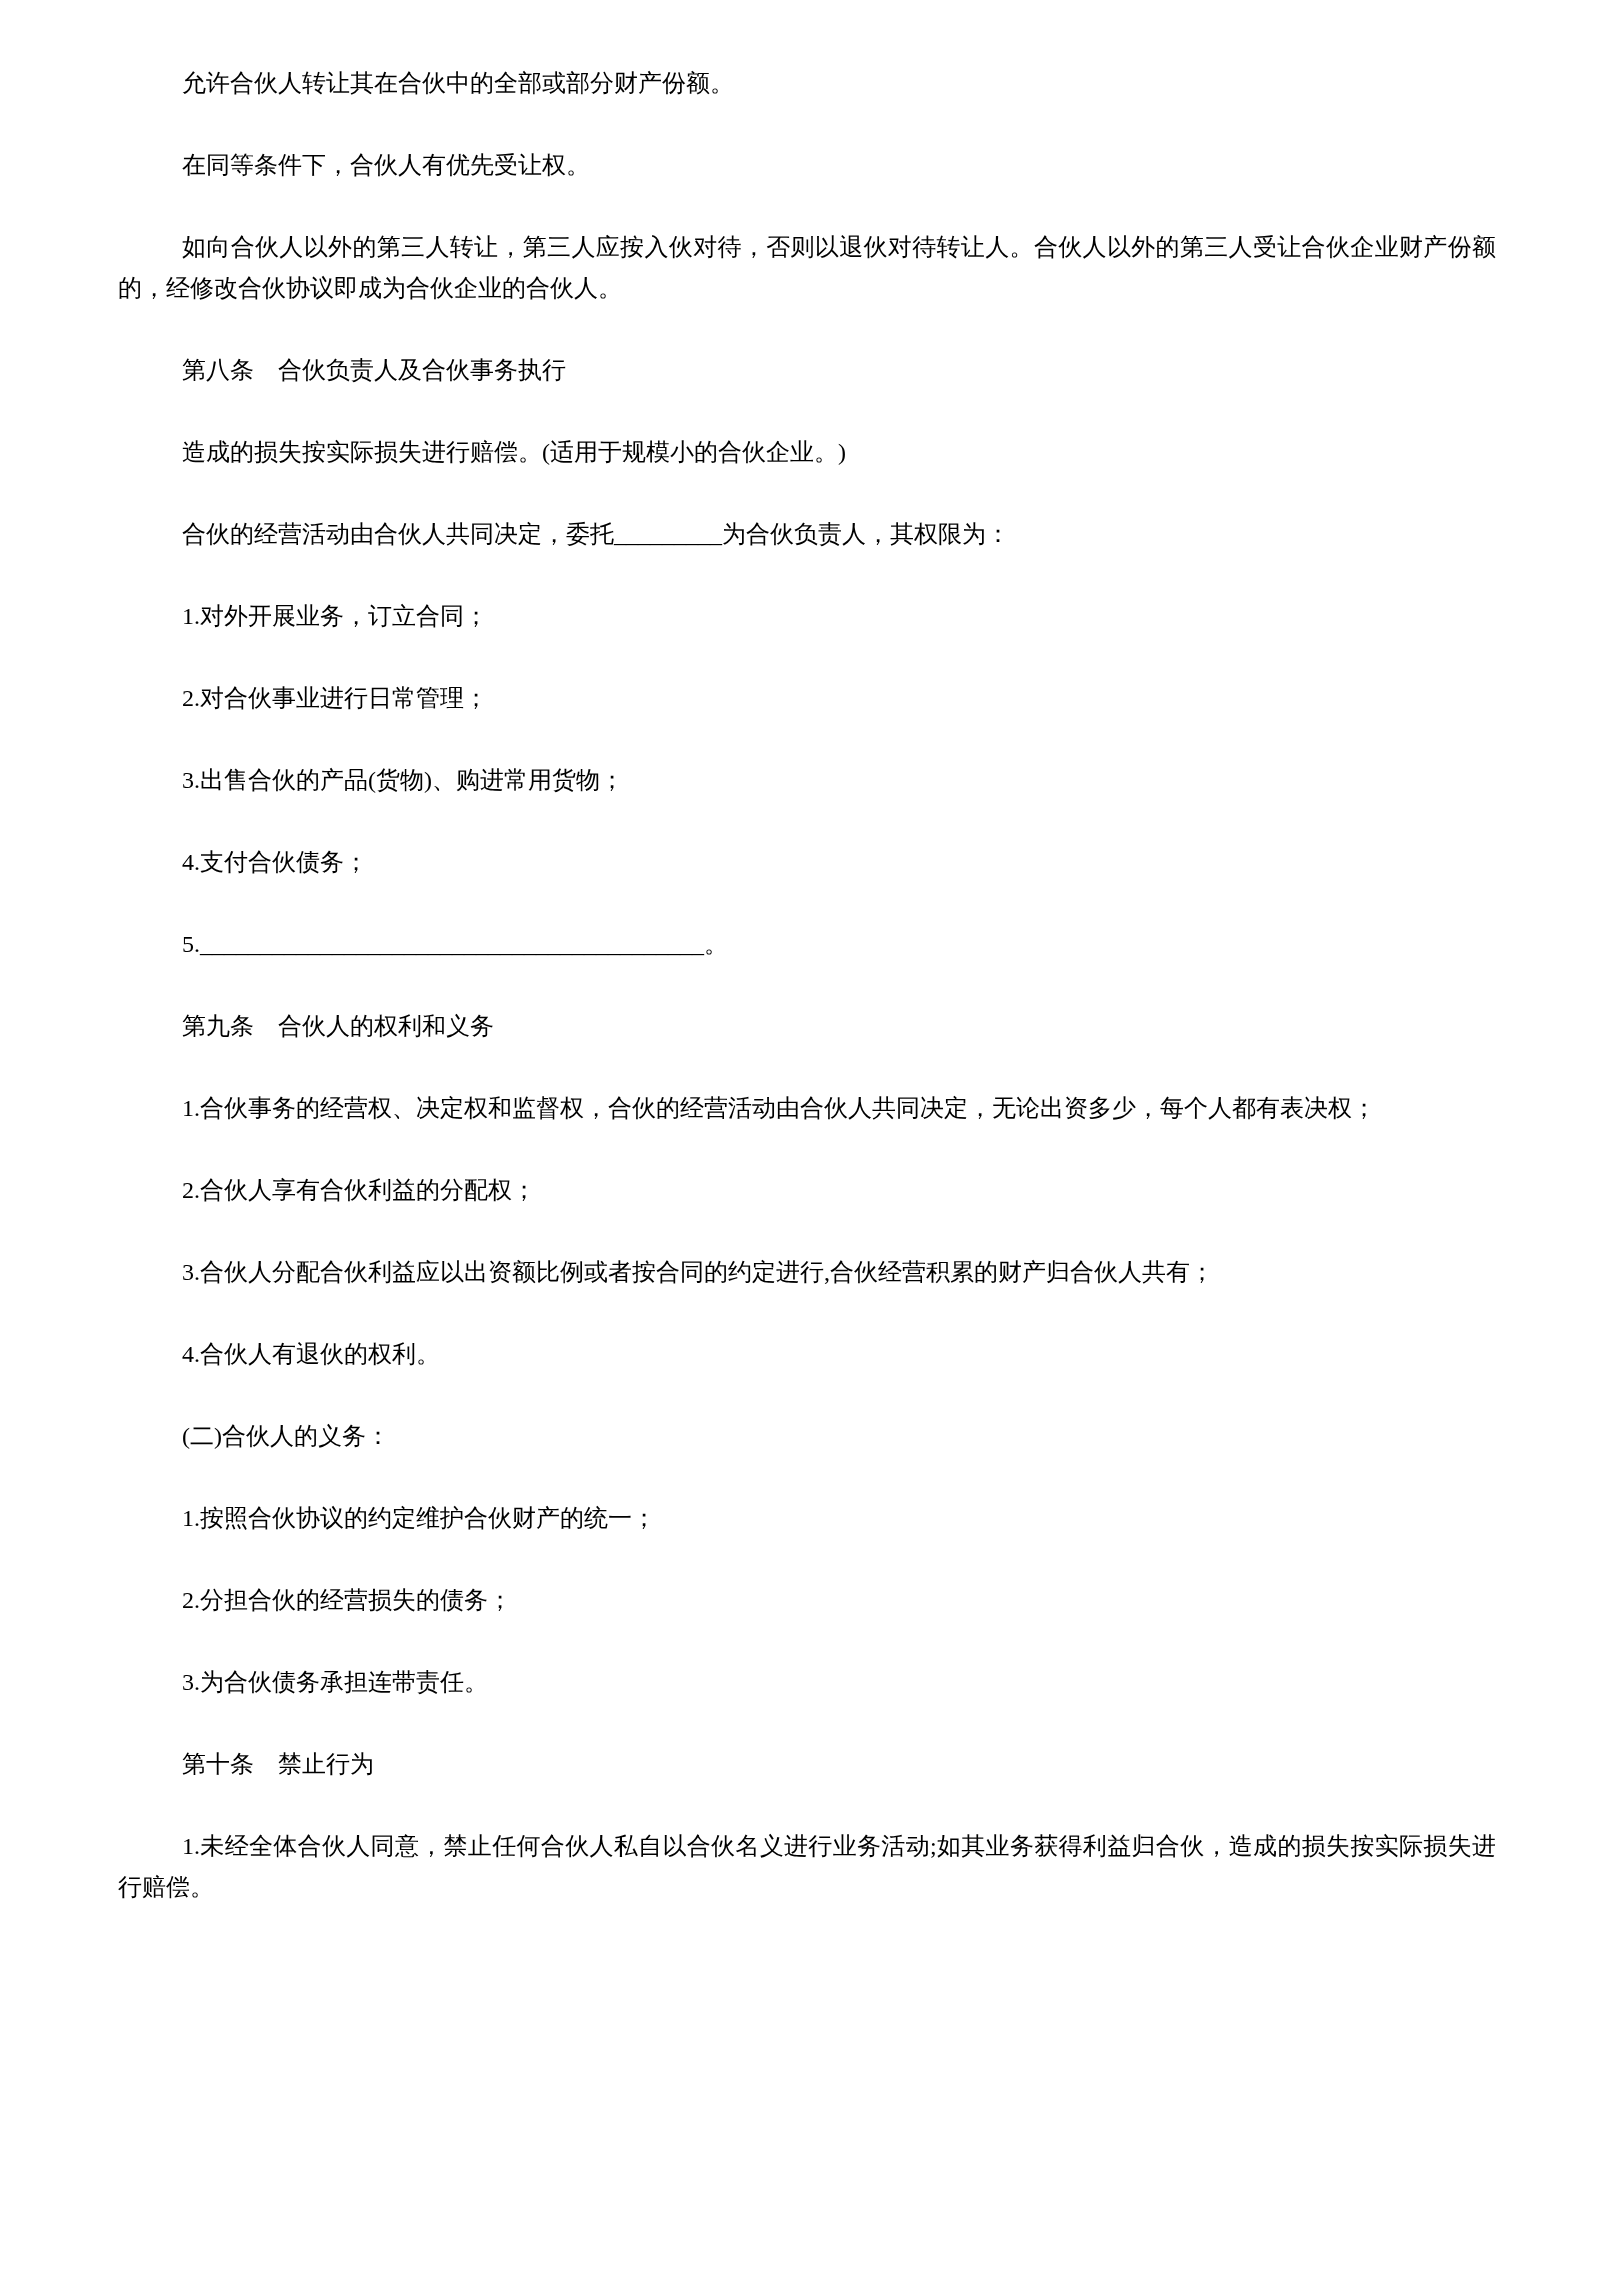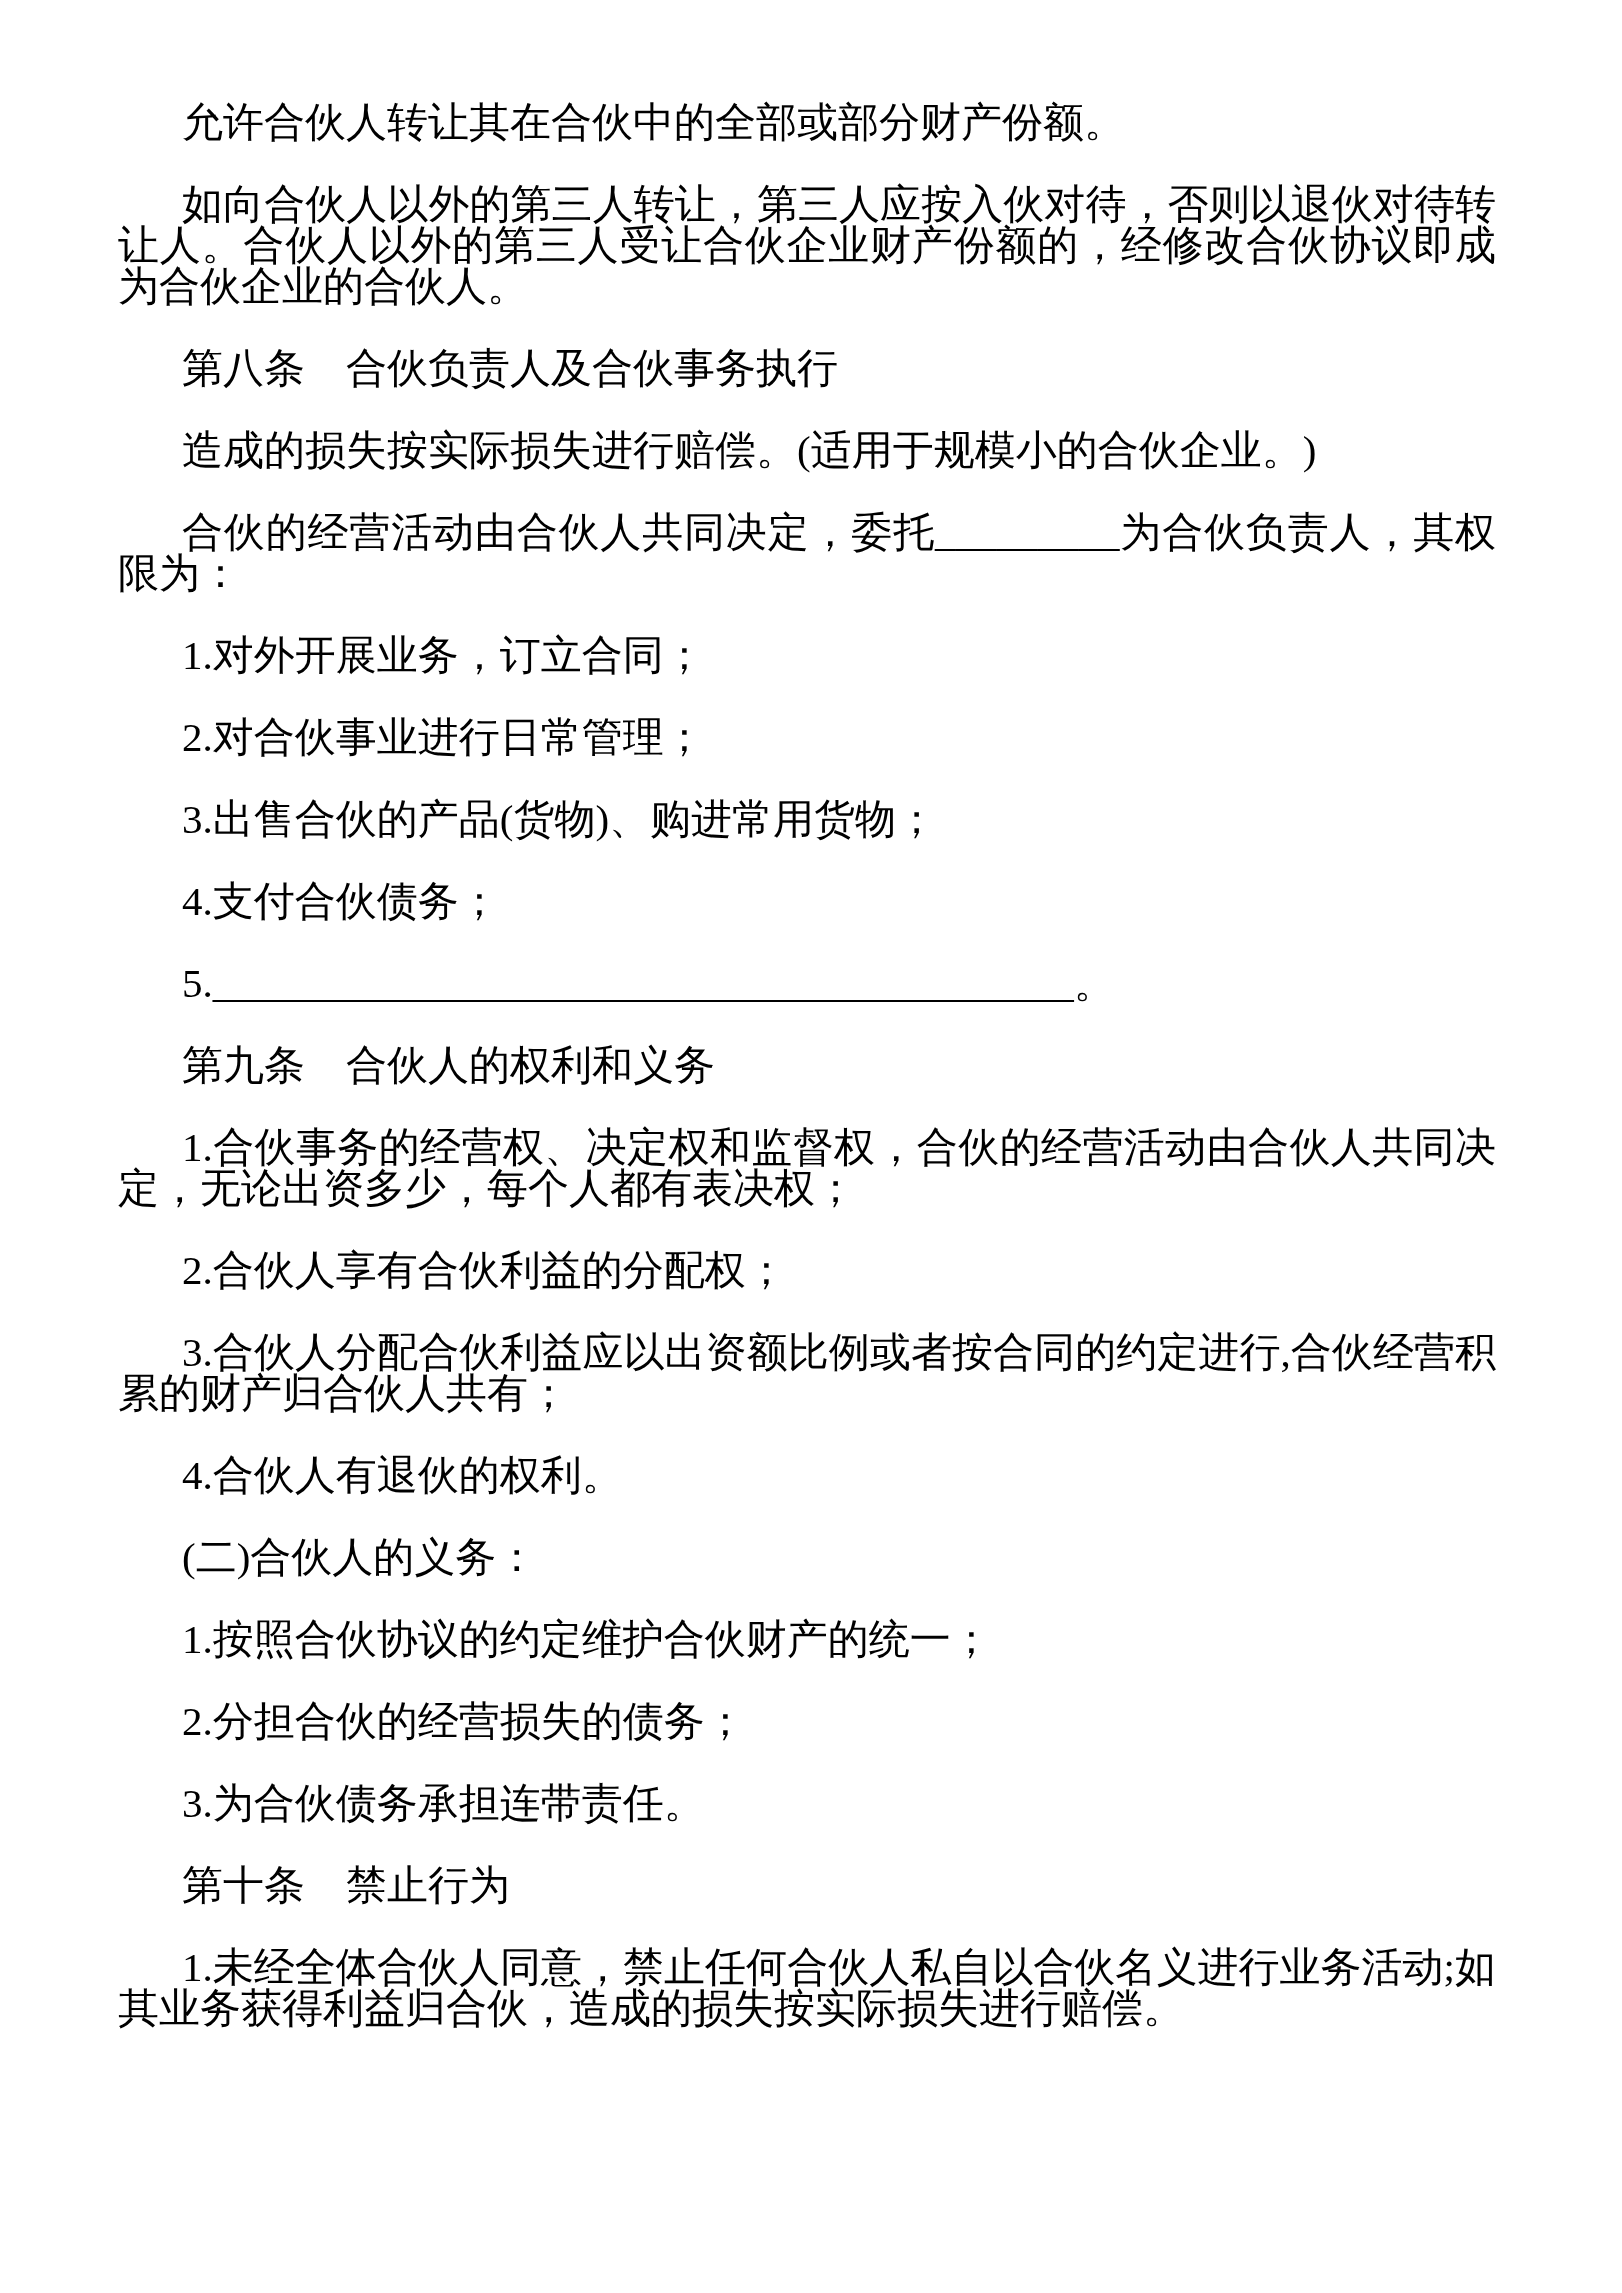--- a/index.html
+++ b/index.html
@@ -9,39 +9,40 @@
   }
   .page {
     position: relative;
     width: 1623px;
     height: 2294px;
     background: #ffffff;
     overflow: hidden;
   }
   .doc {
     box-sizing: border-box;
-    padding: 102px 127px 0 118px;
+    padding: 63px 127px 0 118px;
     font-family: "Liberation Serif", "DejaVu Serif", serif;
-    font-size: 41px;
+    font-size: 24px;
     line-height: 41px;
     color: #000000;
     text-align: justify;
   }
   .para {
     margin: 0 0 41px 0;
     text-indent: 64px;
     word-wrap: break-word;
   }
 </style>
 </head>
 <body style="background: rgb(255, 255, 255);">
 
 <div class="page">
   <div class="doc" id="doc-body" style="color: rgb(0, 0, 0);">
       <p class="para">允许合伙人转让其在合伙中的全部或部分财产份额。</p>
+      <p class="para">在同等条件下，合伙人有优先受让权。</p>
       <p class="para">如向合伙人以外的第三人转让，第三人应按入伙对待，否则以退伙对待转让人。合伙人以外的第三人受让合伙企业财产份额的，经修改合伙协议即成为合伙企业的合伙人。</p>
       <p class="para">第八条　合伙负责人及合伙事务执行</p>
       <p class="para">造成的损失按实际损失进行赔偿。(适用于规模小的合伙企业。)</p>
       <p class="para">合伙的经营活动由合伙人共同决定，委托_________为合伙负责人，其权限为：</p>
       <p class="para">1.对外开展业务，订立合同；</p>
       <p class="para">2.对合伙事业进行日常管理；</p>
       <p class="para">3.出售合伙的产品(货物)、购进常用货物；</p>
       <p class="para">4.支付合伙债务；</p>
       <p class="para">5.__________________________________________。</p>
       <p class="para">第九条　合伙人的权利和义务</p>

